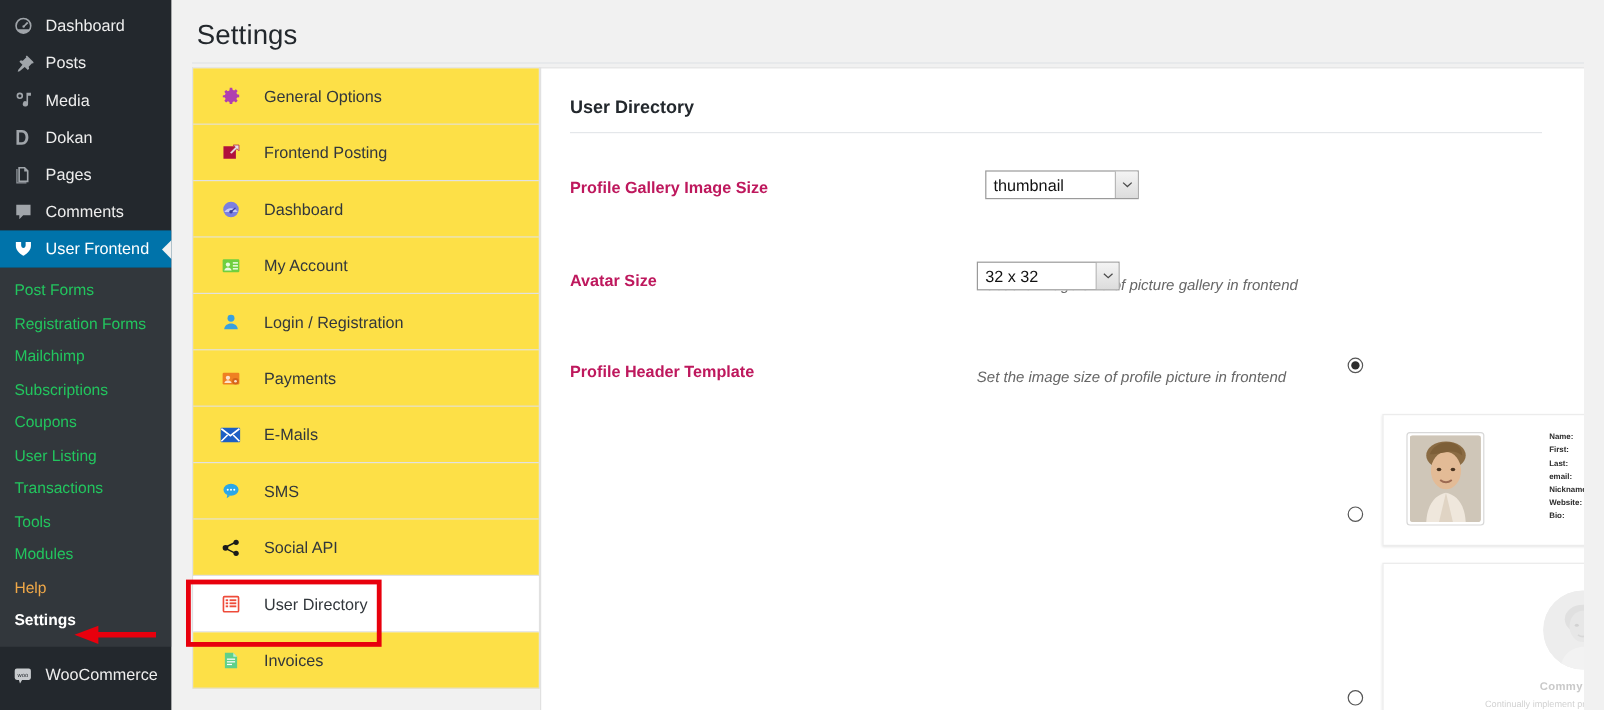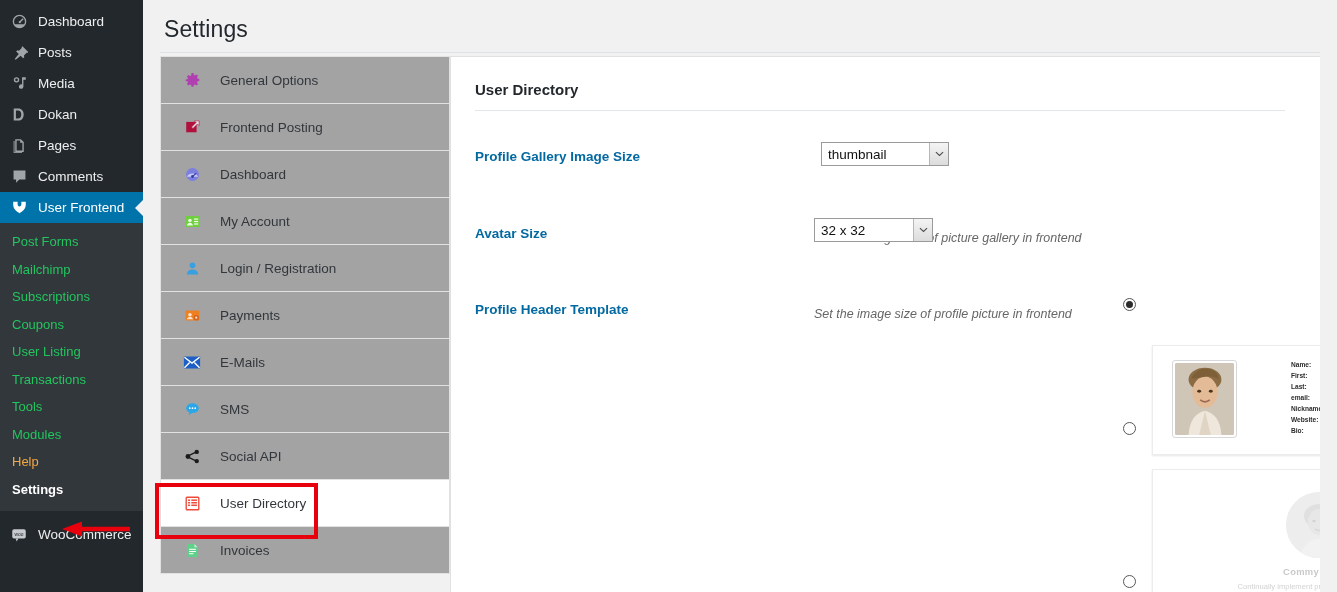--- a/index.html
+++ b/index.html
@@ -94,21 +94,21 @@
     border-bottom: none;
     background: #f1f1f1;
   }
   .tab {
     display: flex; align-items: center;
     height: 47px;
     padding-left: 20px;
     border-bottom: 1px solid #e1e1e1;
     font-size: 13.5px;
     color: #32373c;
-    background: #a3a3a3;
+    background: #fde047;
   }
   .tab.active { background: #fff; }
   .tab .t-ico {
     width: 22px; height: 20px;
     margin-right: 17px;
     display: flex; align-items: center; justify-content: center;
     flex: none;
   }
   .tab .t-label { white-space: nowrap; }
 
@@ -125,21 +125,21 @@
     position: absolute; left: 24px; top: 24px;
     font-size: 15px; font-weight: bold; color: #23282d;
   }
   #panel-rule {
     position: absolute; left: 24px; top: 53px;
     width: 810px; height: 1px; background: #e4e7ea;
   }
 
   .field-label {
     position: absolute;
-    font-size: 13.5px; font-weight: bold; color: #0369a1;
+    font-size: 13.5px; font-weight: bold; color: #be185d;
     left: 24px;
   }
   .field-desc {
     position: absolute;
     font-size: 12.5px; font-style: italic; color: #666;
     left: 218px;
   }
 
   
   .winselect {
@@ -309,20 +309,21 @@
             <path d="M2.6 3.2h5.2v3.1c0 1.6 1 2.6 2.2 2.6s2.2-1 2.2-2.6V3.2h5.2v3.6c0 4.2-2.9 7.2-7.4 9.9-4.5-2.7-7.4-5.7-7.4-9.9V3.2z"></path>
           </svg>
         </span>
         <span class="mi-label">User Frontend</span>
       </div>
 
     </div>
 
     <div class="submenu">
       <a class="submenu-item">Post Forms</a>
+      <a class="submenu-item">Registration Forms</a>
       <a class="submenu-item">Mailchimp</a>
       <a class="submenu-item">Subscriptions</a>
       <a class="submenu-item">Coupons</a>
       <a class="submenu-item">User Listing</a>
       <a class="submenu-item">Transactions</a>
       <a class="submenu-item">Tools</a>
       <a class="submenu-item">Modules</a>
       <a class="submenu-item help">Help</a>
       <a class="submenu-item active">Settings</a>
     </div>

